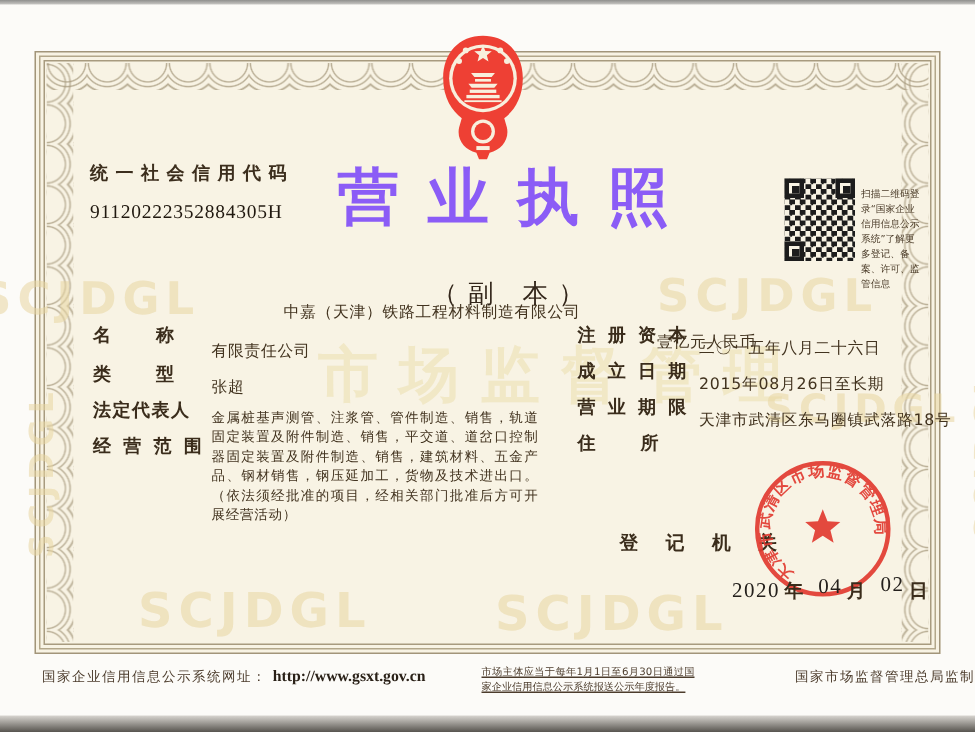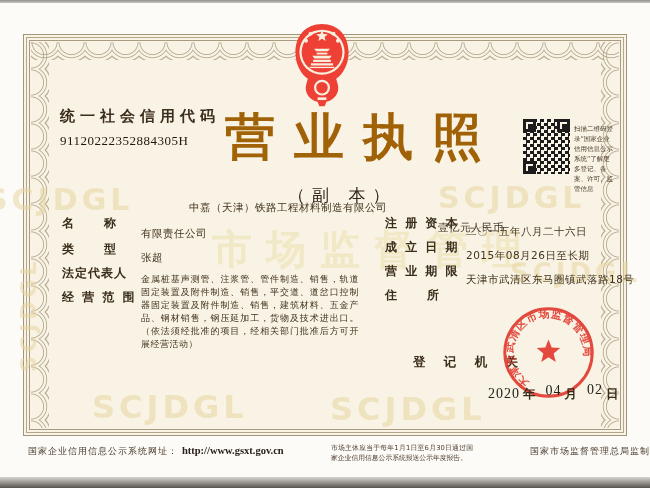--- a/index.html
+++ b/index.html
@@ -36,23 +36,23 @@
       rgba(168,155,127,0) 52%, rgba(168,155,127,.85) 56%, rgba(168,155,127,0) 60%,
       rgba(168,155,127,0) 66%, rgba(168,155,127,.85) 70%, rgba(168,155,127,0) 74%,
       rgba(168,155,127,0) 82%, rgba(168,155,127,.9) 87%, rgba(168,155,127,0) 92%); }
 
   
   .wm { color:rgba(231,214,160,.55); font-weight:bold; letter-spacing:4px; pointer-events:none; }
   .wm-big { color:rgba(238,226,185,.7); font-size:40px; font-weight:bold; letter-spacing:14px; white-space:nowrap; }
   .wm-vert { transform:rotate(-90deg); transform-origin:left top; }
 
   
-  .credit-label { left:60px; top:107px; font-size:15px; font-weight:bold; letter-spacing:5px; color:#3c2e1d; }
+  .credit-label { left:60px; top:107px; font-size:12px; font-weight:bold; letter-spacing:5px; color:#3c2e1d; }
   .credit-code { left:60px; top:133px; font-size:13px; font-family:"Liberation Serif","DejaVu Serif",serif; color:#20180f; letter-spacing:.5px; }
-  .title { left:225px; top:104px; width:240px; font-size:50px; font-weight:bold; letter-spacing:19px; color:#a16207; white-space:nowrap;font-family:Liberation Serif, serif; }
+  .title { left:225px; top:104px; width:240px; font-size:41px; font-weight:bold; letter-spacing:19px; color:#8b5cf6; white-space:nowrap;font-family:Liberation Serif, serif; }
   .subtitle { left:288px; top:160px; font-size:17px; letter-spacing:7px; color:#33261а; color:#33261a;margin-top:24px; }
 
   
   .qr { left:523px; top:119px; width:47px; height:55px; background:
         repeating-conic-gradient(#1c1c1c 0 25%, transparent 0 50%) 0 0/7px 7px; }
   .qr-finder { position:absolute; width:13px; height:13px; border:3px solid #1c1c1c; background:#f8f3e4; }
   .qr-finder i { position:absolute; left:2px; top:2px; width:5px; height:5px; background:#1c1c1c; display:block; }
   .qr-caption { left:574px; top:124px; width:40px; font-size:6.5px; line-height:1.55; color:#4a3b28; }
 
   
@@ -66,21 +66,21 @@
   .seal { left:502px; top:306px; width:93px; height:93px; opacity:.92; }
   .date-row { left:488px; top:386px; font-size:12.5px; color:#3a2c1b; white-space:nowrap; }
   .date-num { font-family:"Liberation Serif","DejaVu Serif",serif; font-size:14px; color:#24201c; letter-spacing:1px; }
   .d2 { position:relative; top:-3px; } .d3 { position:relative; top:-4px; }
   .date-unit { font-weight:bold; letter-spacing:1px; margin:0 5px 0 3px; }
 
   
   .foot { color:#4c3c2c; }
   .foot-left { left:28px; top:445px; font-size:9px; letter-spacing:1px;text-align:right; }
   .foot-url { font-family:"Liberation Serif","DejaVu Serif",serif; font-size:10.5px; font-weight:bold; color:#2a2118; letter-spacing:0; }
-  .foot-mid { left:331px; top:443px; width:142px; font-size:6.8px; line-height:1.5; text-align:justify; }
+  .foot-mid { left:321px; top:443px; width:142px; font-size:6.8px; line-height:1.5; text-align:justify;text-decoration:underline; }
   .foot-right { left:530px; top:445px; font-size:9px; letter-spacing:1px; }
 </style>
 </head>
 <body>
 
 <div class="page">
 
   <div class="abs scan-top"></div>
   <div class="abs scan-bottom"></div>
 

